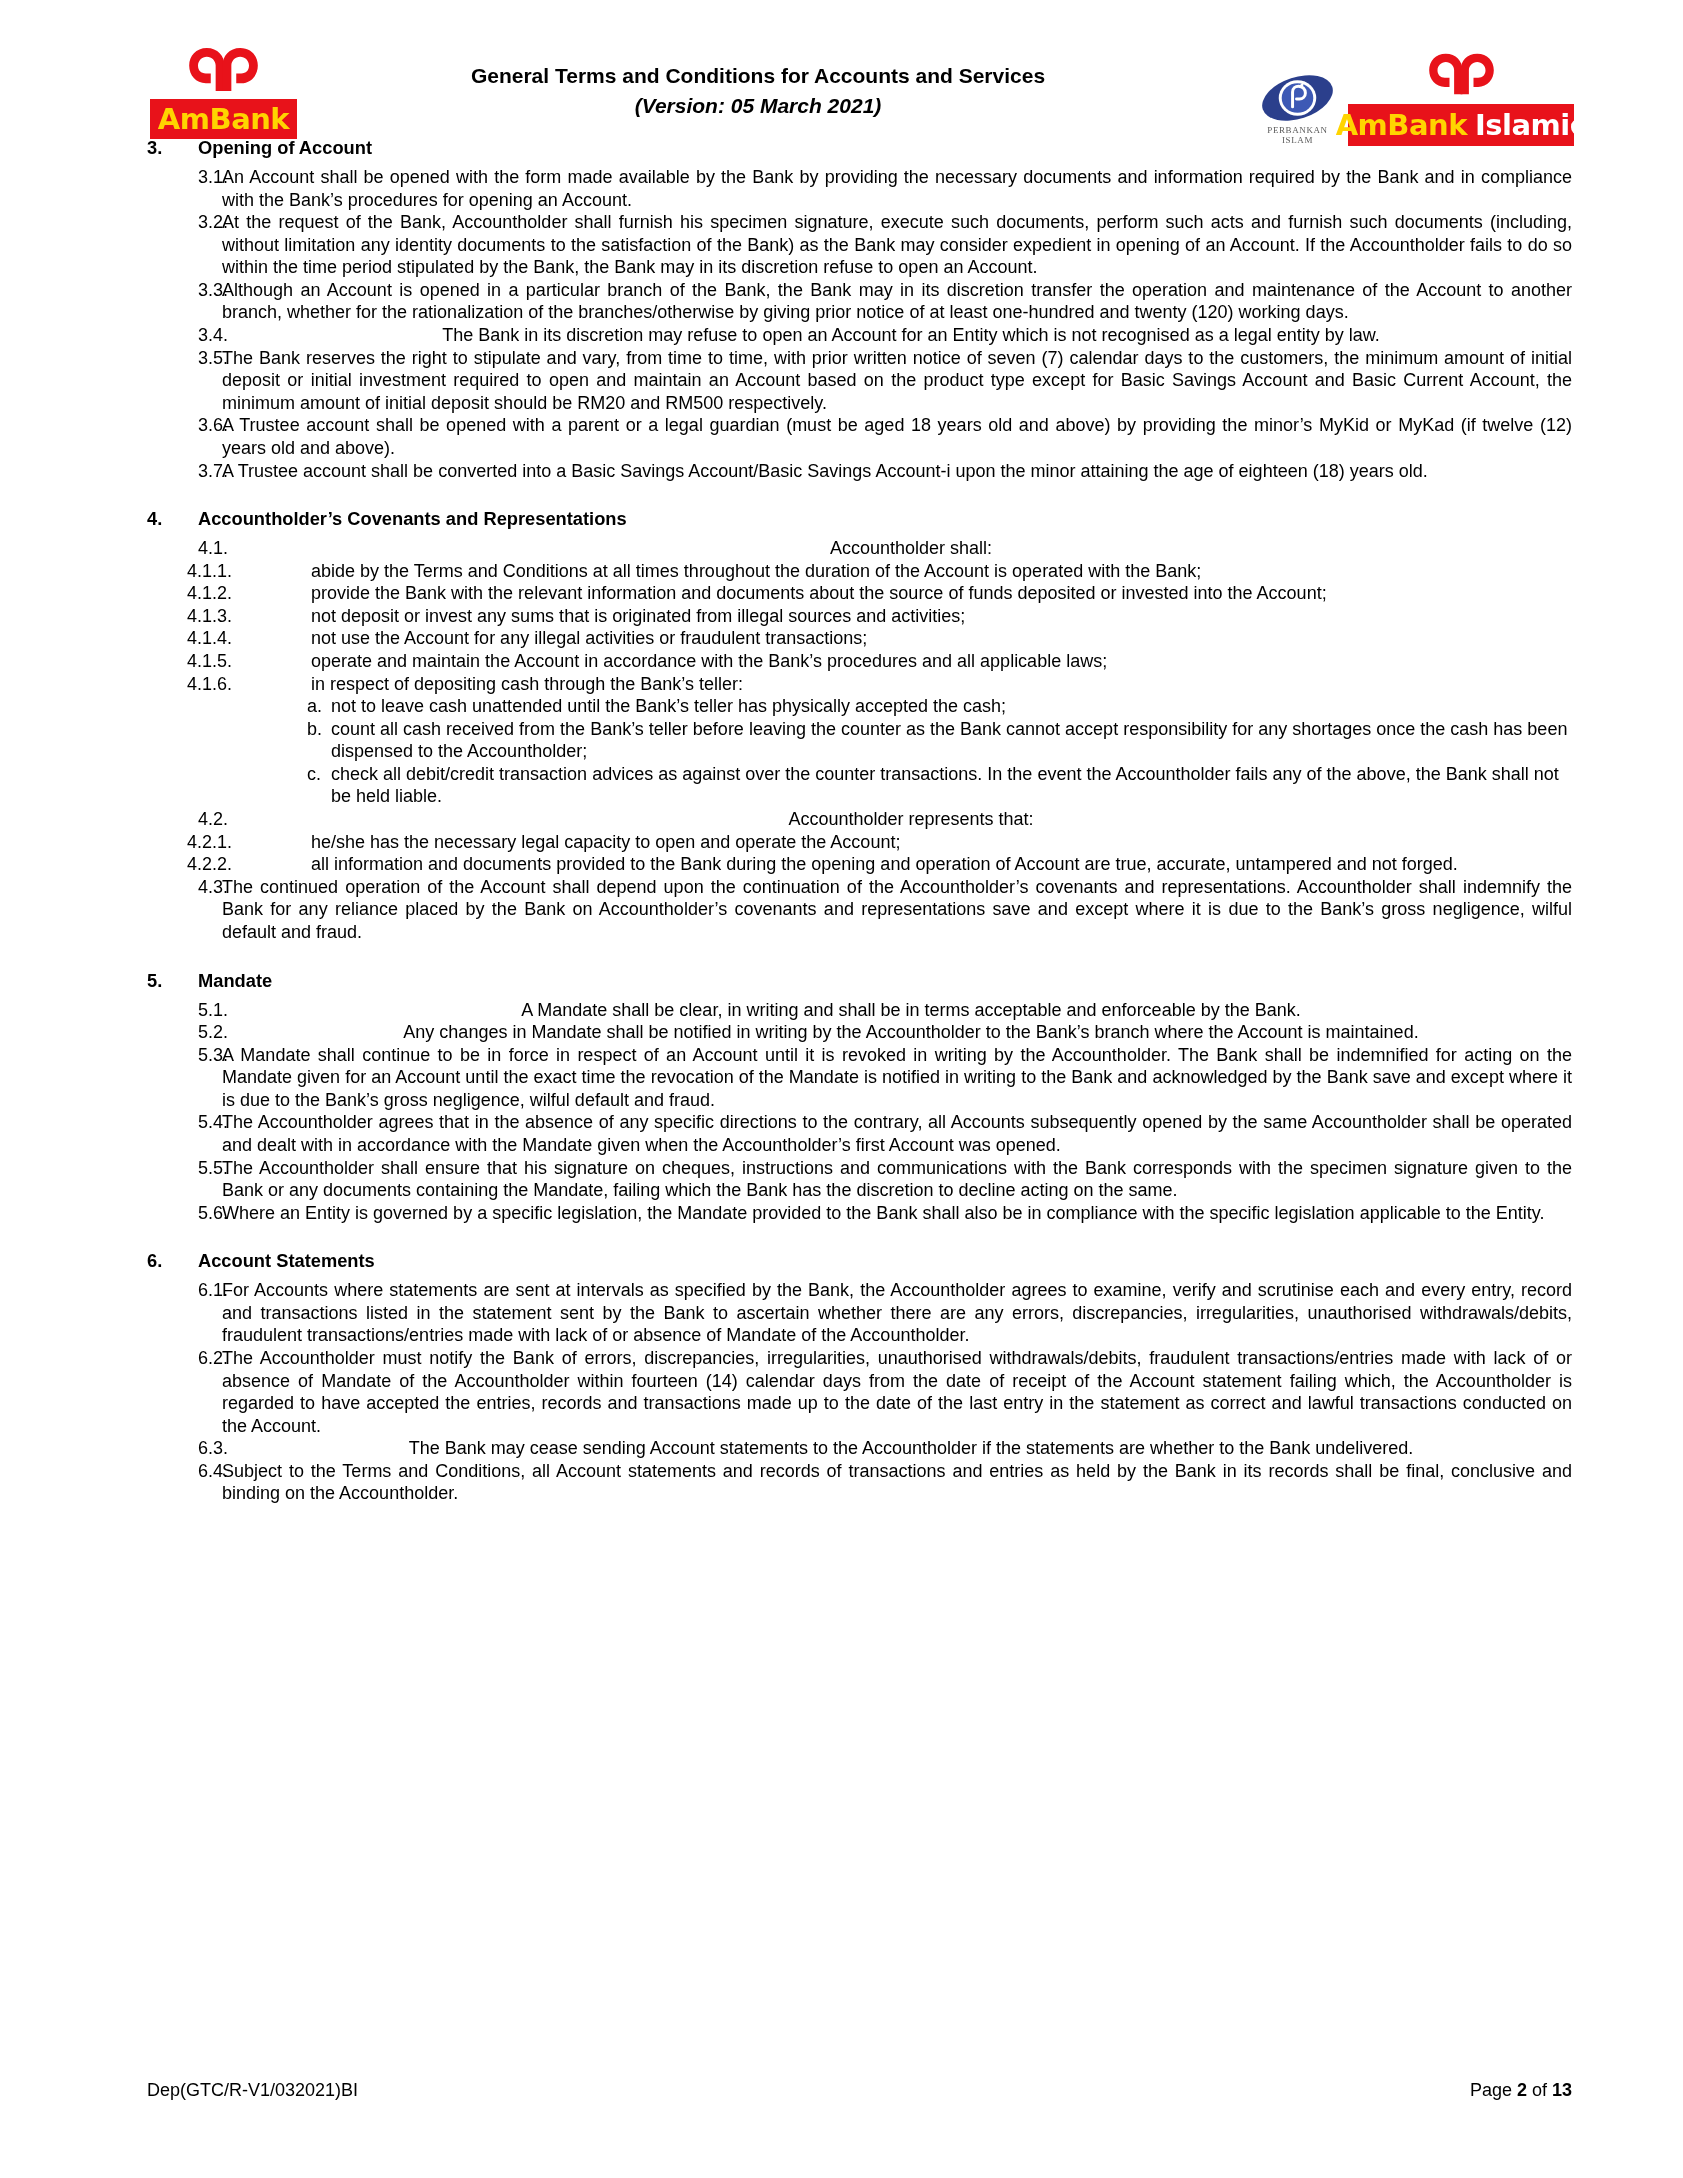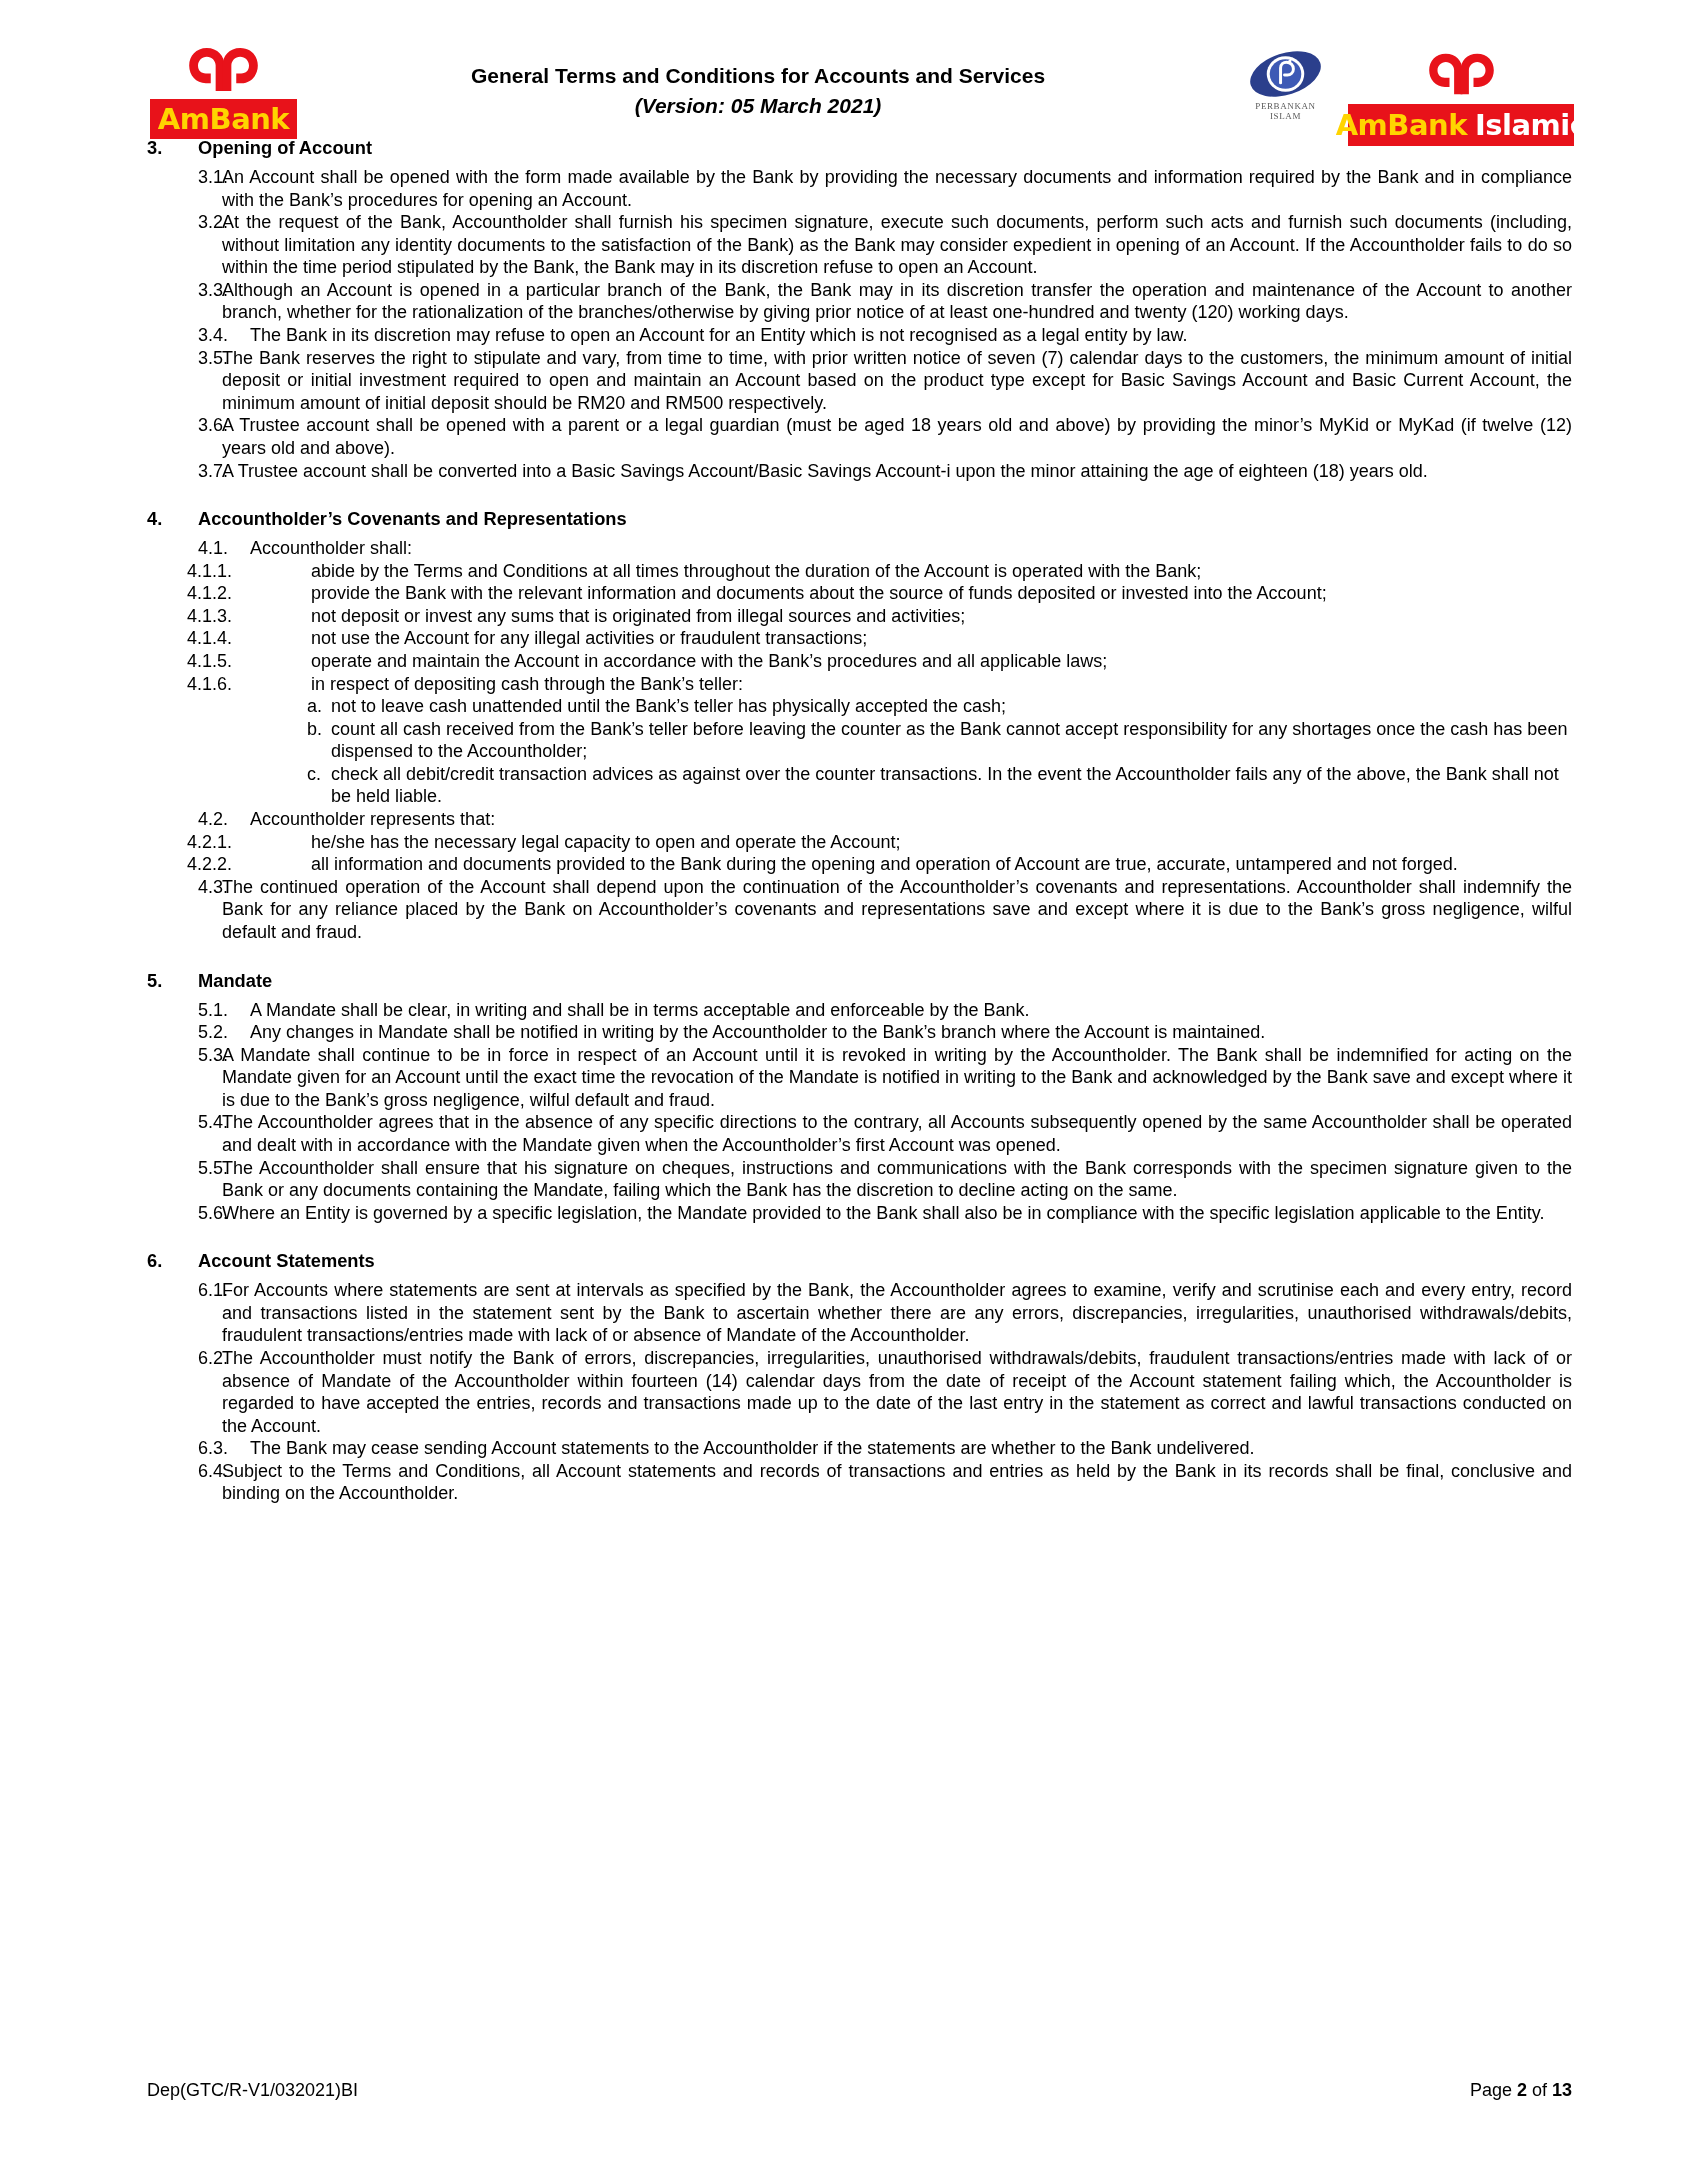--- a/index.html
+++ b/index.html
@@ -57,22 +57,23 @@
   }
   .doc-version {
     font-size: 21px;
     font-weight: bold;
     font-style: italic;
     line-height: 1.5;
   }
   .logo-right {
     flex: 0 0 356px;
     display: flex;
+    align-items: flex-end;
     justify-content: flex-end;
-    gap: 24px;
+    gap: 12px;
     padding-top: 6px;
   }
   .perbankan {
     width: 77px;
     text-align: center;
   }
   .perbankan-text {
     font-size: 9px;
     letter-spacing: 0.6px;
     color: #5b5b5b;
@@ -159,21 +160,21 @@
     flex: 0 0 75px;
     padding-left: 51px;
     box-sizing: border-box;
   }
   .clause .body {
     flex: 1 1 auto;
     text-align: justify;
     text-justify: inter-word;
   }
   .clause.nojust .body {
-    text-align: left;
+    text-align: center;
     padding-left: 28px;
   }
 
   .subclause {
     display: flex;
     font-size: 18px;
     line-height: 1.255;
     gap: 9px;
   }
   .subclause .num {

